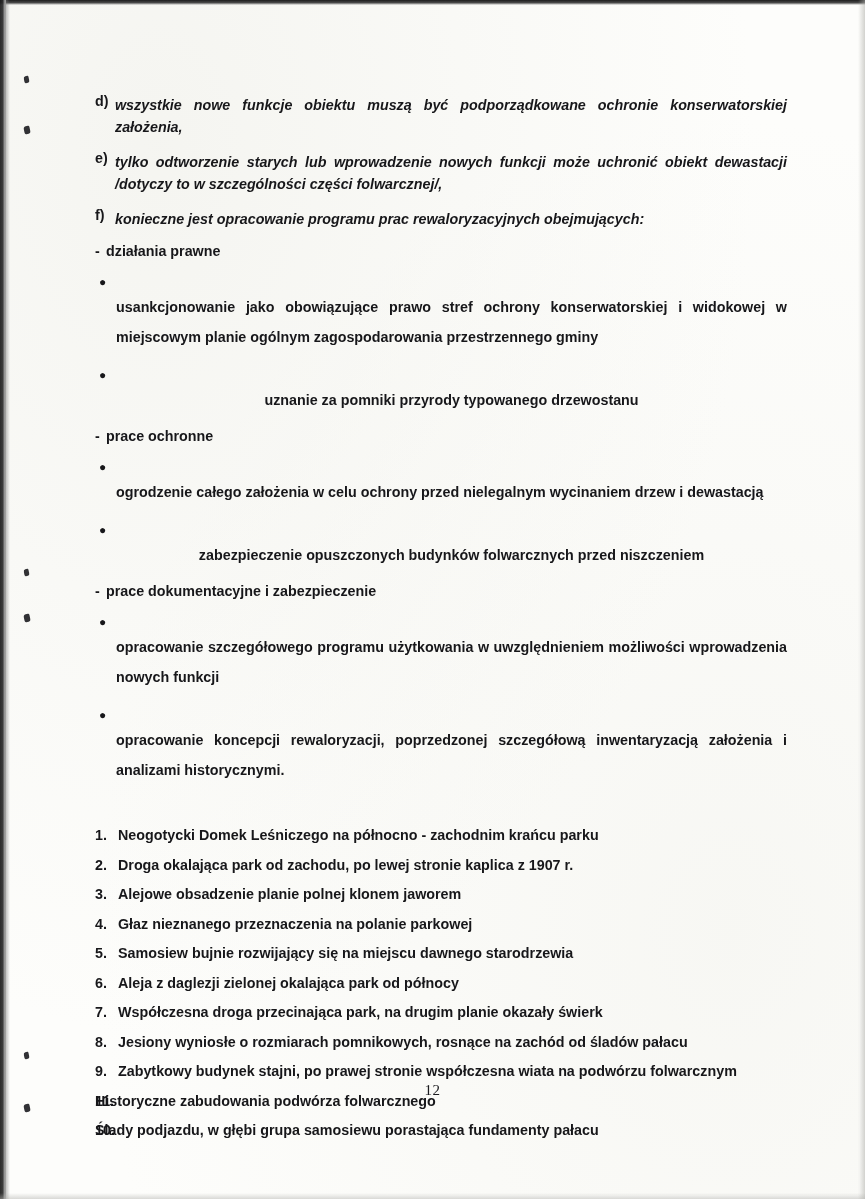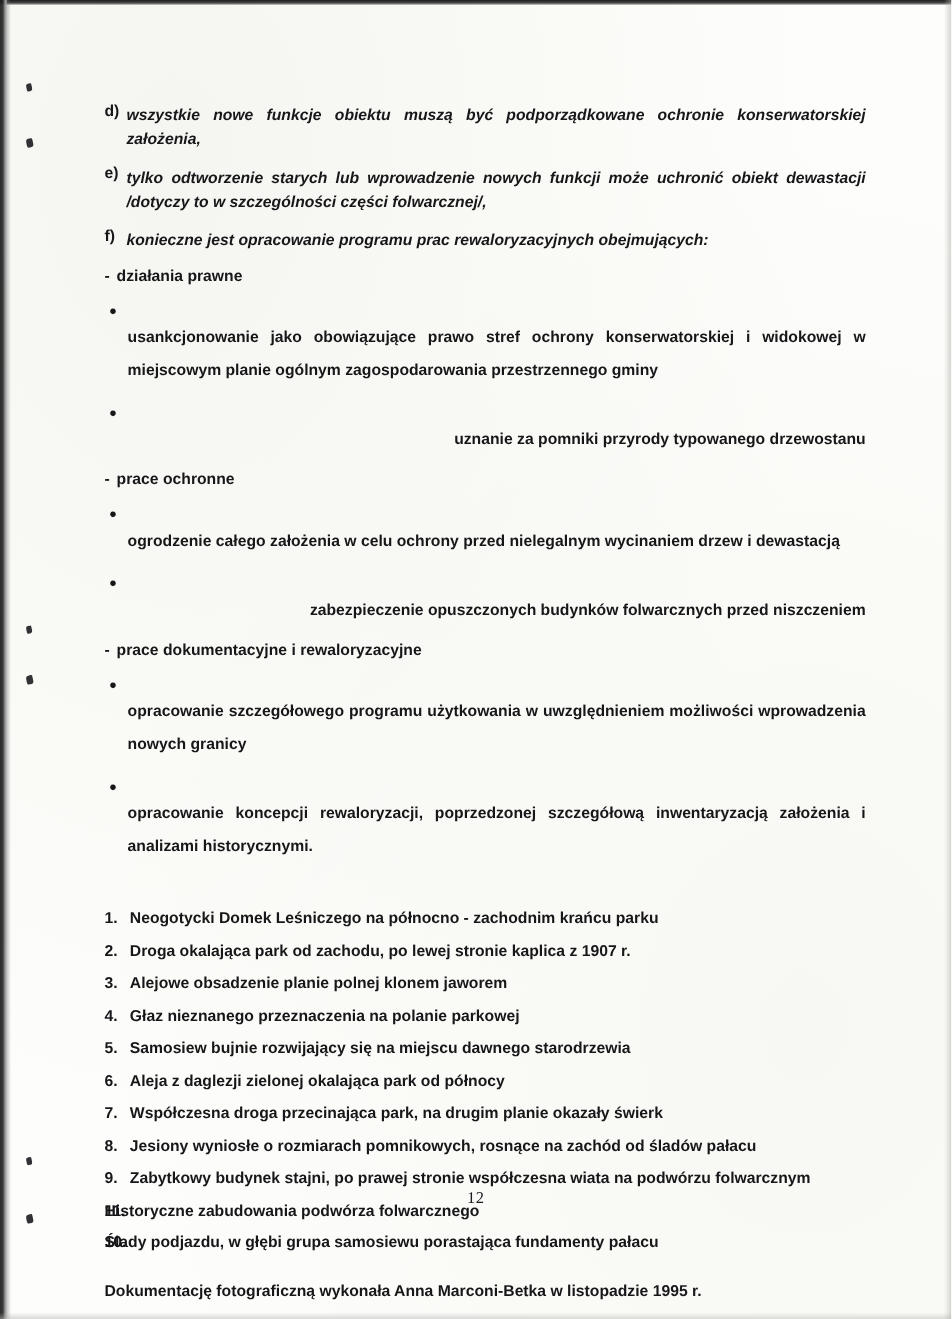--- a/index.html
+++ b/index.html
@@ -117,21 +117,21 @@
     font-size: 12px;
     line-height: 20px;
     box-sizing: border-box;
   }
   .bullet .body-text {
     text-align: justify;
     text-justify: inter-word;
     line-height: 30px;
     margin-top: 20px;
   }
-  .bullet.nojust .body-text { text-align: right; }
+  .bullet.nojust .body-text { text-align: center; }
 
   .section-heading {
     font-size: 14.6px;
     font-weight: bold;
     letter-spacing: .1px;
     margin-top: 39px;
     margin-bottom: 0;
   }
 
   .numbered-list { margin-top: 42px; }
@@ -224,25 +224,25 @@
       <span class="marker">●</span>
       <span class="body-text">ogrodzenie całego założenia w celu ochrony przed nielegalnym wycinaniem drzew i dewastacją</span>
     </div>
     <div class="row bullet nojust">
       <span class="marker">●</span>
       <span class="body-text">zabezpieczenie opuszczonych budynków folwarcznych przed niszczeniem</span>
     </div>
 
     <div class="dash">
       <span class="marker">-</span>
-      <span class="body-text">prace dokumentacyjne i rewaloryzacyjne</span>
+      <span class="body-text">prace dokumentacyjne i zabezpieczenie</span>
     </div>
     <div class="row bullet">
       <span class="marker">●</span>
-      <span class="body-text">opracowanie szczegółowego programu użytkowania w uwzględnieniem możliwości wprowadzenia nowych granicy</span>
+      <span class="body-text">opracowanie szczegółowego programu użytkowania w uwzględnieniem możliwości wprowadzenia nowych funkcji</span>
     </div>
     <div class="row bullet">
       <span class="marker">●</span>
       <span class="body-text">opracowanie koncepcji rewaloryzacji, poprzedzonej szczegółową inwentaryzacją założenia i analizami historycznymi.</span>
     </div>
 
 
     <div class="numbered-list">
       <div class="num-row">
         <span class="marker">1.</span>
@@ -283,19 +283,18 @@
       <div class="num-row wide">
         <span class="marker">11.</span>
         <span class="body-text">Historyczne zabudowania podwórza folwarcznego</span>
       </div>
       <div class="num-row wide">
         <span class="marker">10.</span>
         <span class="body-text">Ślady podjazdu, w głębi grupa samosiewu porastająca fundamenty pałacu</span>
       </div>
     </div>
 
-    <div class="closing">Dokumentację fotograficzną wykonała Anna Marconi-Betka w listopadzie 1995 r.</div>
 
   </div>
 
   <div class="page-number">12</div>
 
 </div>
 
 </body></html>

